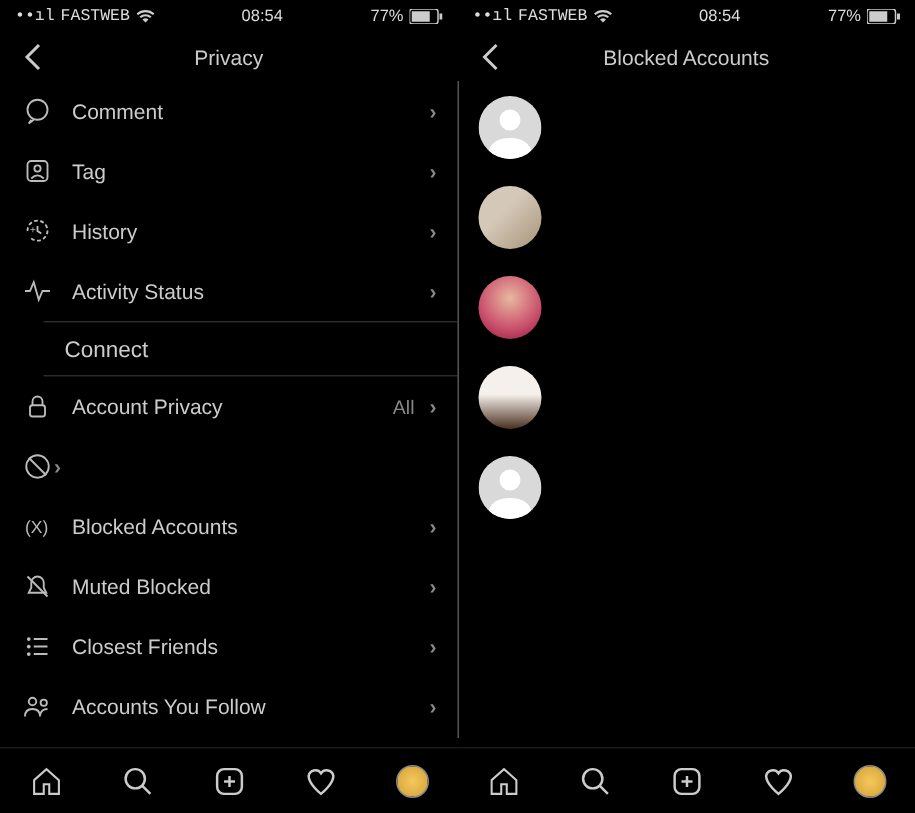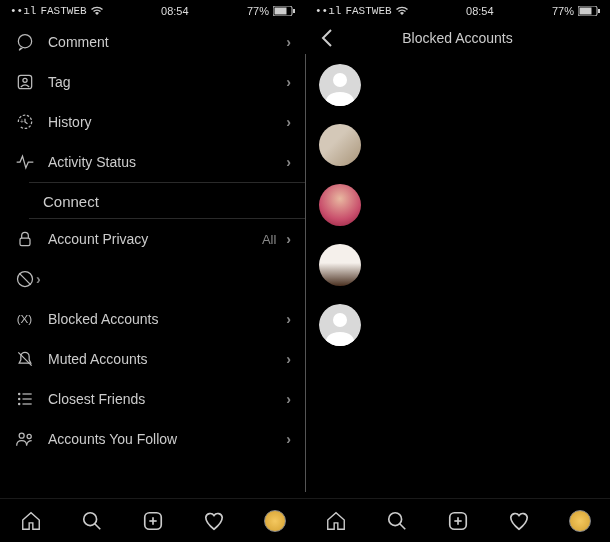--- a/index.html
+++ b/index.html
@@ -194,20 +194,28 @@
         <span>
           <svg width="22" height="10" viewBox="0 0 22 10">
               <rect x="0" y="0" width="19" height="10" rx="2" fill="none" stroke="#ccc"></rect>
               <rect x="1.5" y="1.5" width="12" height="7" fill="#ccc"></rect>
               <rect x="20" y="3" width="2" height="4" fill="#ccc"></rect>
             </svg>
         </span>
       </div>
     </div>
 
+    <div class="header">
+      <div class="back-arrow">
+        <svg width="12" height="18" viewBox="0 0 12 18">
+            <path d="M10 1 L2 9 L10 17" stroke="#ccc" stroke-width="2" fill="none"></path>
+          </svg>
+      </div>
+      <div class="header-title">Privacy</div>
+    </div>
 
     <div class="content">
       <div class="menu-item">
         <div class="icon-slot">
           <svg width="20" height="20" viewBox="0 0 24 24">
               <circle cx="12" cy="11" r="8" fill="none" stroke="#bbb" stroke-width="1.5"></circle>
               <path d="M7 19 L5 22 L9 19" fill="none" stroke="#bbb" stroke-width="1.5"></path>
             </svg>
         </div>
         <div class="label">Comment</div>
@@ -284,21 +292,21 @@
         <div class="chevron">›</div>
       </div>
 
       <div class="menu-item">
         <div class="icon-slot">
           <svg width="20" height="20" viewBox="0 0 24 24">
               <path d="M12 4 A5 5 0 0 0 7 9 L7 13 L5 17 L19 17 L17 13 L17 9 A5 5 0 0 0 12 4 Z" fill="none" stroke="#bbb" stroke-width="1.5"></path>
               <line x1="4" y1="4" x2="20" y2="20" stroke="#bbb" stroke-width="1.5"></line>
             </svg>
         </div>
-        <div class="label">Muted Accounts</div>
+        <div class="label">Muted Blocked</div>
         <div class="chevron">›</div>
       </div>
 
       <div class="menu-item">
         <div class="icon-slot">
           <svg width="20" height="20" viewBox="0 0 24 24">
               <circle cx="5" cy="6" r="1.5" fill="#bbb"></circle>
               <line x1="9" y1="6" x2="20" y2="6" stroke="#bbb" stroke-width="1.5"></line>
               <circle cx="5" cy="12" r="1.5" fill="#bbb"></circle>
               <line x1="9" y1="12" x2="20" y2="12" stroke="#bbb" stroke-width="1.5"></line>

